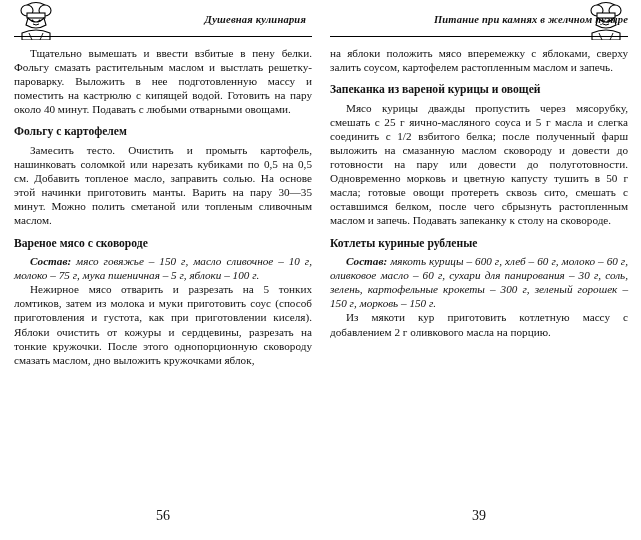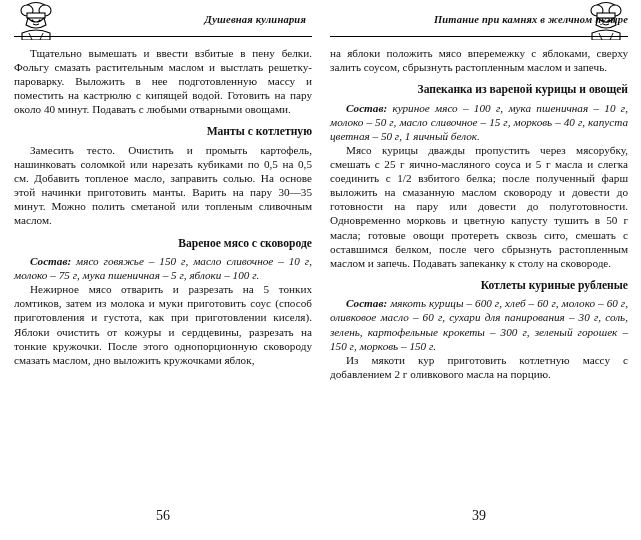--- a/index.html
+++ b/index.html
@@ -84,21 +84,21 @@
   }
   p {
     margin: 0;
     text-indent: 16px;
   }
   p.noindent { text-indent: 0; }
   h3.recipe {
     margin: 9px 0 4px 0;
     font-size: 11.6px;
     font-weight: bold;
-    text-align: right;
+    text-align: left;
     line-height: 13.5px;
   }
   .sostav {
     text-indent: 16px;
   }
   .sostav b { font-style: italic; }
   .ital { font-style: italic; }
   .folio {
     position: absolute;
     bottom: 16px;
@@ -127,21 +127,21 @@
         <path d="M19 24 q3 2 6 0" fill="none" stroke="#000" stroke-width="1"></path>
         <path d="M8 33 q14 -6 28 0 l0 7 l-28 0 z" fill="#fff" stroke="#000" stroke-width="1.1"></path>
         <path d="M15 33 l3 7 M29 33 l-3 7" stroke="#000" stroke-width="0.9" fill="none"></path>
       </svg>
       <div class="runhead-title">Душевная кулинария</div>
       <div class="runhead-rule"></div>
     </div>
 
     <div class="col">
       <p>Тщательно вымешать и ввести взбитые в пену белки. Фольгу смазать растительным маслом и выстлать решетку-пароварку. Выложить в нее подготовленную массу и поместить на кастрюлю с кипящей водой. Готовить на пару около 40 минут. Подавать с любыми отварными овощами.</p>
-      <h3 class="recipe">Манты с котлетную</h3>
+      <h3 class="recipe">Фольгу с картофелем</h3>
       <p>Замесить тесто. Очистить и промыть картофель, нашинковать соломкой или нарезать кубиками по 0,5 на 0,5 см. Добавить топленое масло, заправить солью. На основе этой начинки приготовить манты. Варить на пару 30—35 минут. Можно полить сметаной или топленым сливочным маслом.</p>
       <h3 class="recipe">Вареное мясо с сковороде</h3>
       <p class="sostav"><b class="ital">Состав:</b><span class="ital"> мясо говяжье – 150 г, масло сливочное – 10 г, молоко – 75 г, мука пшеничная – 5 г, яблоки – 100 г.</span></p>
       <p>Нежирное мясо отварить и разрезать на 5 тонких ломтиков, затем из молока и муки приготовить соус (способ приготовления и густота, как при приготовлении киселя). Яблоки очистить от кожуры и сердцевины, разрезать на тонкие кружочки. После этого однопорционную сковороду смазать маслом, дно выложить кружочками яблок,</p>
     </div>
 
     <div class="folio">56</div>
   </div>
 
   <div class="page page-right">
@@ -157,23 +157,22 @@
         <circle cx="25.5" cy="20.5" r="0.9" fill="#000"></circle>
         <path d="M19 24 q3 2 6 0" fill="none" stroke="#000" stroke-width="1"></path>
         <path d="M8 33 q14 -6 28 0 l0 7 l-28 0 z" fill="#fff" stroke="#000" stroke-width="1.1"></path>
         <path d="M15 33 l3 7 M29 33 l-3 7" stroke="#000" stroke-width="0.9" fill="none"></path>
       </svg>
       <div class="runhead-title">Питание при камнях в желчном пузыре</div>
       <div class="runhead-rule"></div>
     </div>
 
     <div class="col">
-      <p class="noindent">на яблоки положить мясо вперемежку с яблоками, сверху залить соусом, сбрызнуть растопленным маслом и запечь.</p>
+      <p class="noindent">на яблоки положить мясо вперемежку с яблоками, сверху залить соусом, картофелем растопленным маслом и запечь.</p>
       <h3 class="recipe">Запеканка из вареной курицы и овощей</h3>
-      <p class="sostav"><b class="ital">Состав:</b><span class="ital"> куриное мясо – 100 г, мука пшеничная – 10 г, молоко – 50 г, масло сливочное – 15 г, морковь – 40 г, капуста цветная – 50 г, 1 яичный белок.</span></p>
       <p>Мясо курицы дважды пропустить через мясорубку, смешать с 25 г яично-масляного соуса и 5 г масла и слегка соединить с 1/2 взбитого белка; после полученный фарш выложить на смазанную маслом сковороду и довести до готовности на пару или довести до полуготовности. Одновременно морковь и цветную капусту тушить в 50 г масла; готовые овощи протереть сквозь сито, смешать с оставшимся белком, после чего сбрызнуть растопленным маслом и запечь. Подавать запеканку к столу на сковороде.</p>
       <h3 class="recipe">Котлеты куриные рубленые</h3>
       <p class="sostav"><b class="ital">Состав:</b><span class="ital"> мякоть курицы – 600 г, хлеб – 60 г, молоко – 60 г, оливковое масло – 60 г, сухари для панирования – 30 г, соль, зелень, картофельные крокеты – 300 г, зеленый горошек – 150 г, морковь – 150 г.</span></p>
       <p>Из мякоти кур приготовить котлетную массу с добавлением 2 г оливкового масла на порцию.</p>
     </div>
 
     <div class="folio">39</div>
   </div>
 
 </div>

